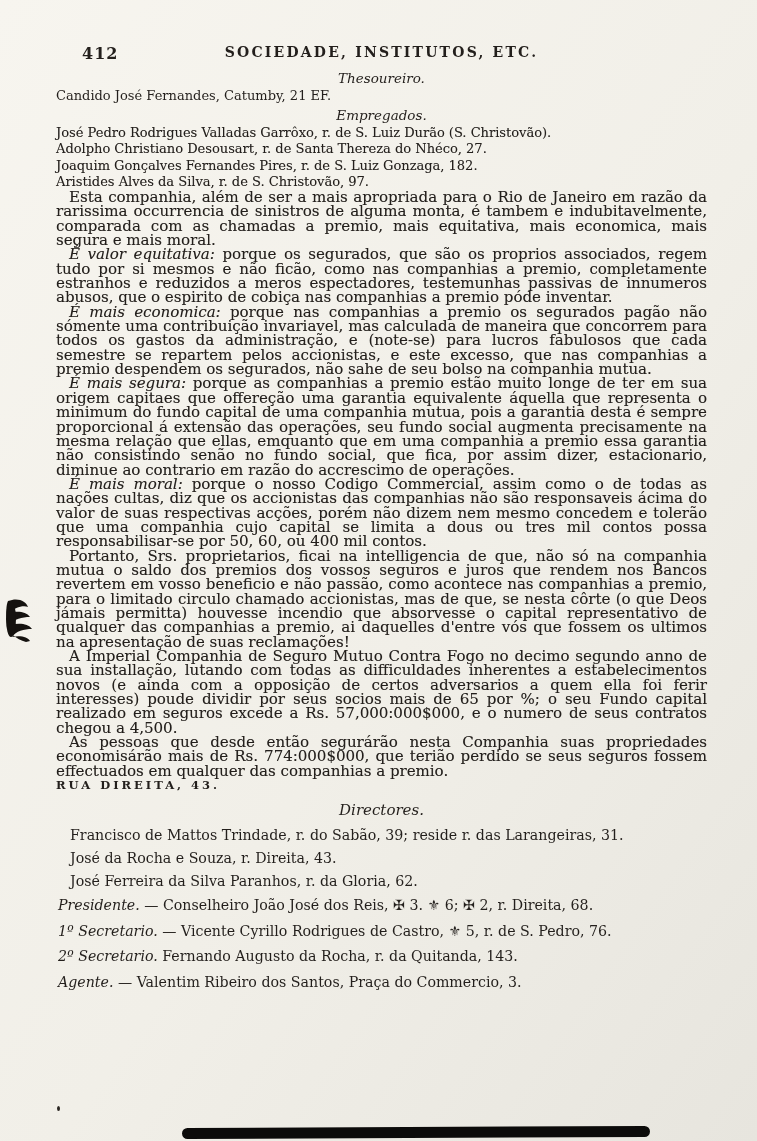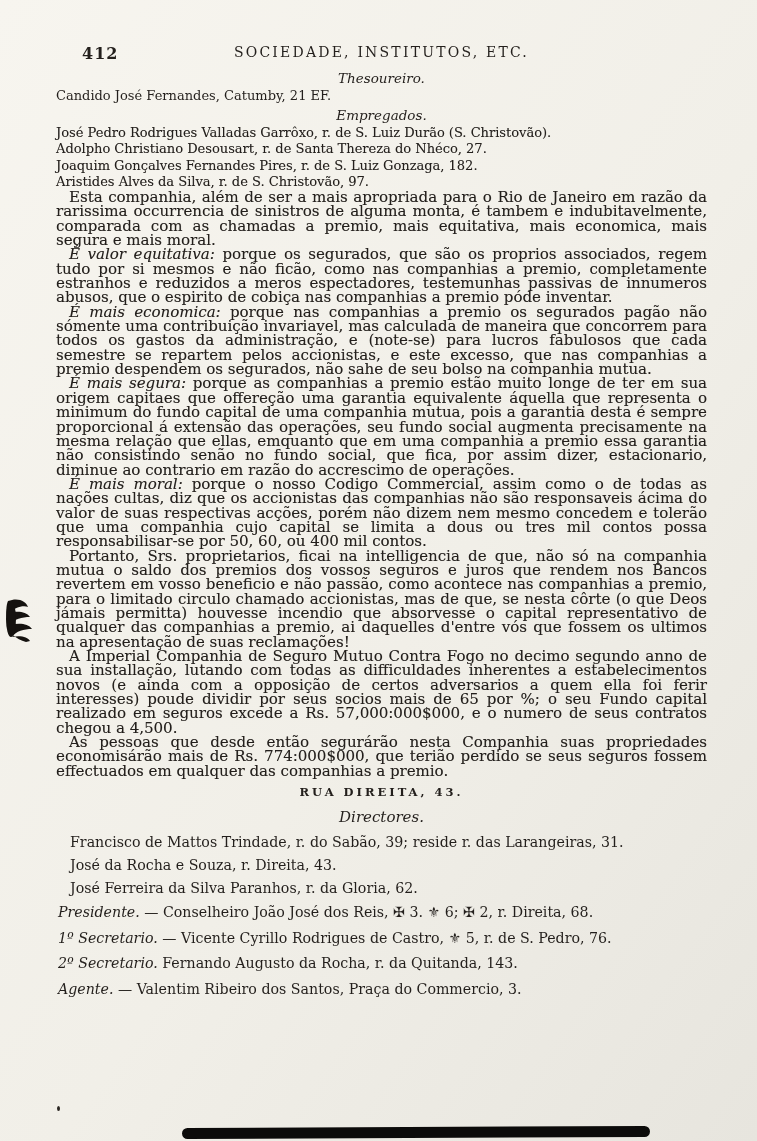--- a/index.html
+++ b/index.html
@@ -9,30 +9,30 @@
     font-family:"DejaVu Serif","Liberation Serif",serif;
     color:#231f1c;
   }
   .page{
     position:absolute;inset:0;
     background:linear-gradient(125deg,#f7f5ef 0%,#f1efe8 55%,#e7e5de 100%);
   }
   .sheet{position:absolute;left:56px;right:50px;top:42px;}
   .header{position:relative;height:24px;margin-bottom:4px;}
   .pagenum{position:absolute;left:26px;top:2px;font-weight:bold;font-size:16px;letter-spacing:1px;}
-  .running{position:absolute;left:0;right:0;top:2px;text-align:center;font-weight:normal;font-size:14px;letter-spacing:2.2px;}
+  .running{position:absolute;left:0;right:0;top:2px;text-align:center;font-weight:bold;font-size:14px;letter-spacing:2.2px;}
   .center-heading{text-align:center;font-style:italic;font-size:13.5px;margin:3px 0 2px;}
   .line{font-size:13px;line-height:16.2px;}
   .para{margin:0;font-size:15px;line-height:14.35px;text-align:justify;text-indent:13px;
         text-shadow:0.2px 0.2px 0.25px rgba(20,16,12,0.35);}
   .lead{font-style:italic;}
   .emp .line{text-shadow:0.2px 0.2px 0.25px rgba(20,16,12,0.3);}
   .comp-title{text-align:center;margin-top:14px;font-family:"DejaVu Sans Mono","Liberation Mono",monospace;
               font-weight:bold;font-size:15.5px;letter-spacing:0.3px;}
-  .comp-address{text-align:center;font-size:11.5px;letter-spacing:3px;margin-top:7px;font-weight:bold;}
+  .comp-address{font-size:11.5px;letter-spacing:3px;margin-top:0;font-weight:bold;}
   .center-heading.lg{font-size:15px;margin:9px 0 5px;}
   .dline{font-size:14.2px;line-height:23px;padding-left:14px;}
   .fline{font-size:14.2px;line-height:25.5px;padding-left:2px;}
   .role{font-style:italic;}
   .ink-blot{position:absolute;left:4px;top:595px;}
   .bottom-bar{position:absolute;left:182px;top:1127px;width:468px;height:11px;
               background:#0c0b0a;border-radius:6px;transform:rotate(-0.25deg);}
   .speck{position:absolute;left:57px;top:1106px;width:3px;height:5px;background:#2a2622;border-radius:50%;}
 </style>
 </head>

